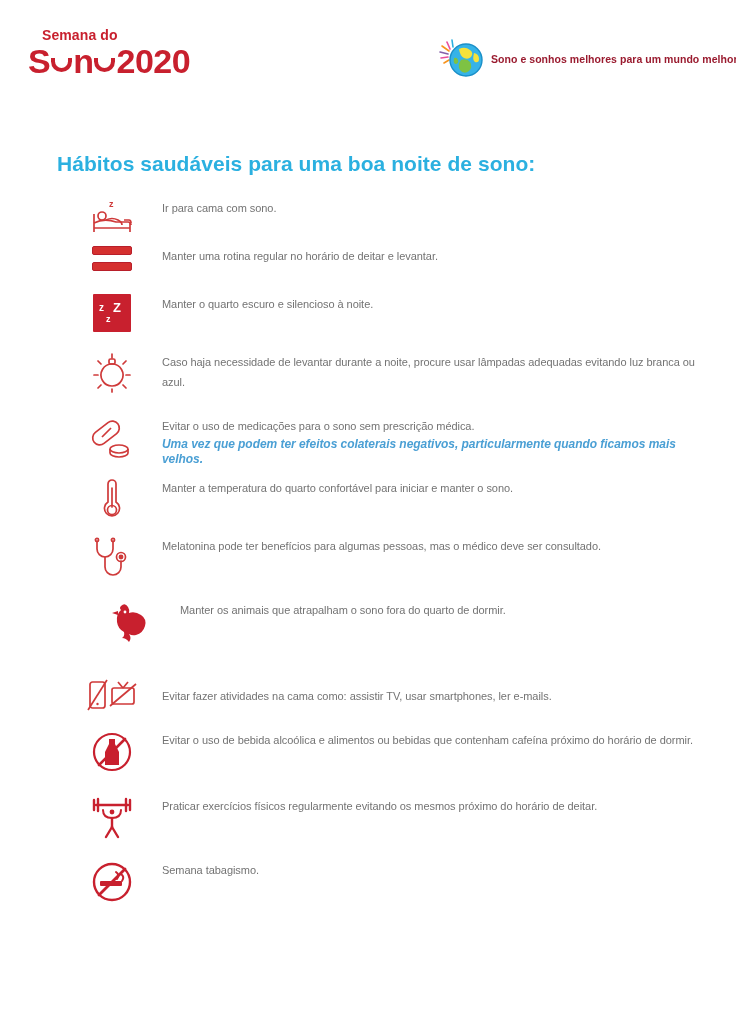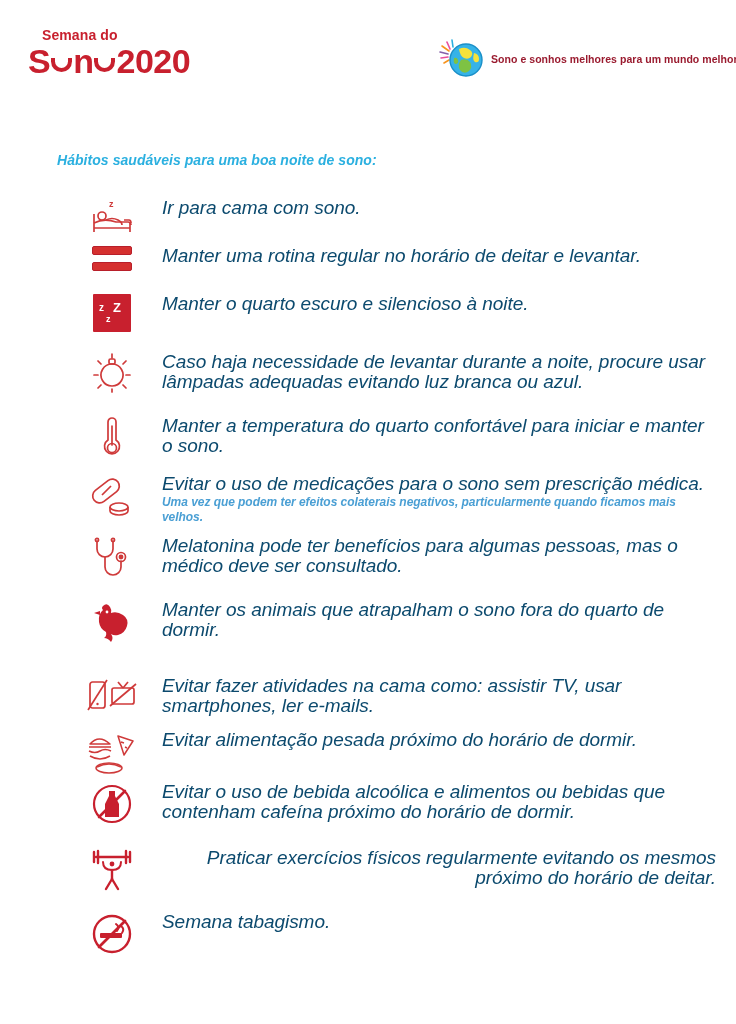--- a/index.html
+++ b/index.html
@@ -36,59 +36,58 @@
   .tagline-block { position: absolute; left: 437px; top: 36px; display: flex; align-items: center; }
   .globe-wrap { position: relative; width: 48px; height: 46px; }
   .tagline-text {
     font-size: 10.5px; font-weight: 700; color: #9a1b2f;
     letter-spacing: .05px; margin-left: 6px; white-space: nowrap;
   }
 
   
   .section-heading {
     position: absolute; left: 57px; top: 152px;
-    font-size: 14px; font-weight: 700; color: #2bb0e0;
+    font-size: 21px; font-weight: 700; color: #2bb0e0;
     letter-spacing: .05px;
-    font-style: italic;
   }
 
   
   .habits { position: absolute; left: 0; top: 196px; width: 736px; }
   .habit {
     display: flex; align-items: flex-start;
     padding: 0 20px 0 84px;
   }
   .habit .icon {
     flex: 0 0 56px; width: 56px;
     display: flex; align-items: flex-start; justify-content: center;
     padding-top: 2px;
   }
   .habit .texts { flex: 1 1 auto; padding-left: 22px; padding-top: 2px; }
   .habit .main-text {
-    font-size: 19px; font-style: italic; color: #0c4a6e;
+    font-size: 11px; color: #737373;
     line-height: 20px; letter-spacing: -.05px;
   }
   .habit .sub-text {
     font-size: 12px; font-style: italic; font-weight: 700; color: #4a9fd4;
     line-height: 15px; margin-top: 1px; letter-spacing: -.05px;
   }
 
   
   .h1 { height: 48px; }
   .h2 { height: 48px; }
   .h3 { height: 58px; }
   .h4 { height: 64px; }
   .h5 { height: 58px; }
   .h6 { height: 62px; }
   .h7 { height: 64px; }
-  .h8 { height: 64px; }
+  .h8 { height: 64px; margin-left: 18px; }
   .h9 { height: 66px; align-items: center; }
   .h10 { height: 52px; }
   .h11 { height: 66px; }
-  .h12 { height: 64px; text-align: right; }
+  .h12 { height: 64px; }
   .h13 { height: 54px; }
 
   .zsquare {
     width: 38px; height: 38px; background: #c8202e;
     position: relative; border-radius: 1px;
   }
   .zsquare span {
     position: absolute; color: #fff; font-weight: 700; font-style: normal;
   }
   .zs1 { left: 6px; top: 8px; font-size: 10px; }
@@ -208,49 +207,49 @@
             <line x1="36" y1="36" x2="33" y2="33"></line>
             <line x1="22" y1="40" x2="22" y2="37"></line>
           </g>
         </svg>
       </div>
       <div class="texts">
         <div class="main-text">Caso haja necessidade de levantar durante a noite, procure usar lâmpadas adequadas evitando luz branca ou azul.</div>
       </div>
     </div>
 
-    <div class="habit h5">
-      <div class="icon">
-        <svg width="34" height="44" viewBox="0 0 34 44">
-          <g fill="none" stroke="#cf3a3a" stroke-width="1.7" stroke-linecap="round">
-            <path d="M13 6 a4 4 0 0 1 8 0 v18 a7.5 7.5 0 1 1 -8 0 z"></path>
-            <circle cx="17" cy="32" r="4.5"></circle>
-            <line x1="17" y1="10" x2="17" y2="29"></line>
-          </g>
-        </svg>
-      </div>
-      <div class="texts">
-        <div class="main-text">Manter a temperatura do quarto confortável para iniciar e manter o sono.</div>
-      </div>
-    </div>
-
     <div class="habit h6">
       <div class="icon">
         <svg width="46" height="46" viewBox="0 0 46 46">
           <g fill="none" stroke="#cf3a3a" stroke-width="1.7" stroke-linejoin="round">
             <rect x="2" y="10" width="30" height="14" rx="7" transform="rotate(-38 17 17)"></rect>
             <line x1="13" y1="21" x2="22" y2="12"></line>
             <ellipse cx="30" cy="33" rx="9" ry="4"></ellipse>
             <path d="M21 33 v4 a9 4 0 0 0 18 0 v-4"></path>
           </g>
         </svg>
       </div>
       <div class="texts">
         <div class="main-text">Evitar o uso de medicações para o sono sem prescrição médica.</div>
         <div class="sub-text">Uma vez que podem ter efeitos colaterais negativos, particularmente quando ficamos mais velhos.</div>
+      </div>
+    </div>
+
+    <div class="habit h5">
+      <div class="icon">
+        <svg width="34" height="44" viewBox="0 0 34 44">
+          <g fill="none" stroke="#cf3a3a" stroke-width="1.7" stroke-linecap="round">
+            <path d="M13 6 a4 4 0 0 1 8 0 v18 a7.5 7.5 0 1 1 -8 0 z"></path>
+            <circle cx="17" cy="32" r="4.5"></circle>
+            <line x1="17" y1="10" x2="17" y2="29"></line>
+          </g>
+        </svg>
+      </div>
+      <div class="texts">
+        <div class="main-text">Manter a temperatura do quarto confortável para iniciar e manter o sono.</div>
       </div>
     </div>
 
     <div class="habit h7">
       <div class="icon">
         <svg width="44" height="46" viewBox="0 0 44 46">
           <g fill="none" stroke="#cf3a3a" stroke-width="1.7" stroke-linecap="round">
             <path d="M7 5 v8 a8 8 0 0 0 16 0 v-8"></path>
             <circle cx="7" cy="4" r="1.6"></circle>
             <circle cx="23" cy="4" r="1.6"></circle>
@@ -290,39 +289,20 @@
             <line x1="41" y1="4" x2="36" y2="10"></line>
             <line x1="23" y1="28" x2="49" y2="6"></line>
           </g>
         </svg>
       </div>
       <div class="texts">
         <div class="main-text">Evitar fazer atividades na cama como: assistir TV, usar smartphones, ler e-mails.</div>
       </div>
     </div>
 
-    <div class="habit h10">
-      <div class="icon">
-        <svg width="50" height="46" viewBox="0 0 50 46">
-          <g fill="none" stroke="#cf3a3a" stroke-width="1.5" stroke-linejoin="round">
-            <path d="M3 14 q9 -10 20 0 z"></path>
-            <path d="M2 17 h22"></path>
-            <path d="M2 21 q6 3 11 0 q5 -3 11 0"></path>
-            <path d="M3 26 q10 6 20 0"></path>
-            <path d="M31 6 l15 5 l-9 14 z"></path>
-            <path d="M34 12 l3 1 M38 17 l2 1"></path>
-            <ellipse cx="22" cy="38" rx="13" ry="5"></ellipse>
-            <path d="M10 37 q12 -6 24 0"></path>
-          </g>
-        </svg>
-      </div>
-      <div class="texts">
-        <div class="main-text">Evitar alimentação pesada próximo do horário de dormir.</div>
-      </div>
-    </div>
 
     <div class="habit h11">
       <div class="icon">
         <svg width="44" height="44" viewBox="0 0 44 44">
           <circle cx="22" cy="22" r="18" fill="none" stroke="#c8202e" stroke-width="2.2"></circle>
           <path d="M19 9 h6 v5 l4 8 v13 h-14 v-13 l4 -8 z" fill="#c8202e"></path>
           <line x1="9" y1="35" x2="35" y2="9" stroke="#c8202e" stroke-width="2.6" stroke-linecap="round"></line>
         </svg>
       </div>
       <div class="texts">

